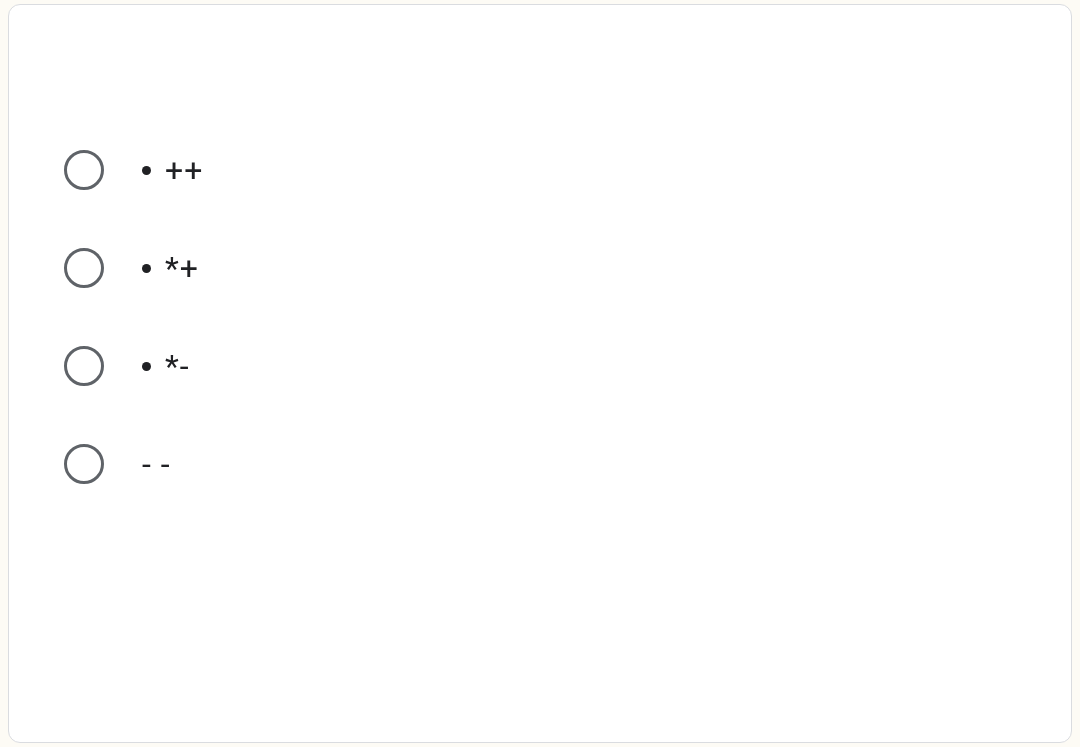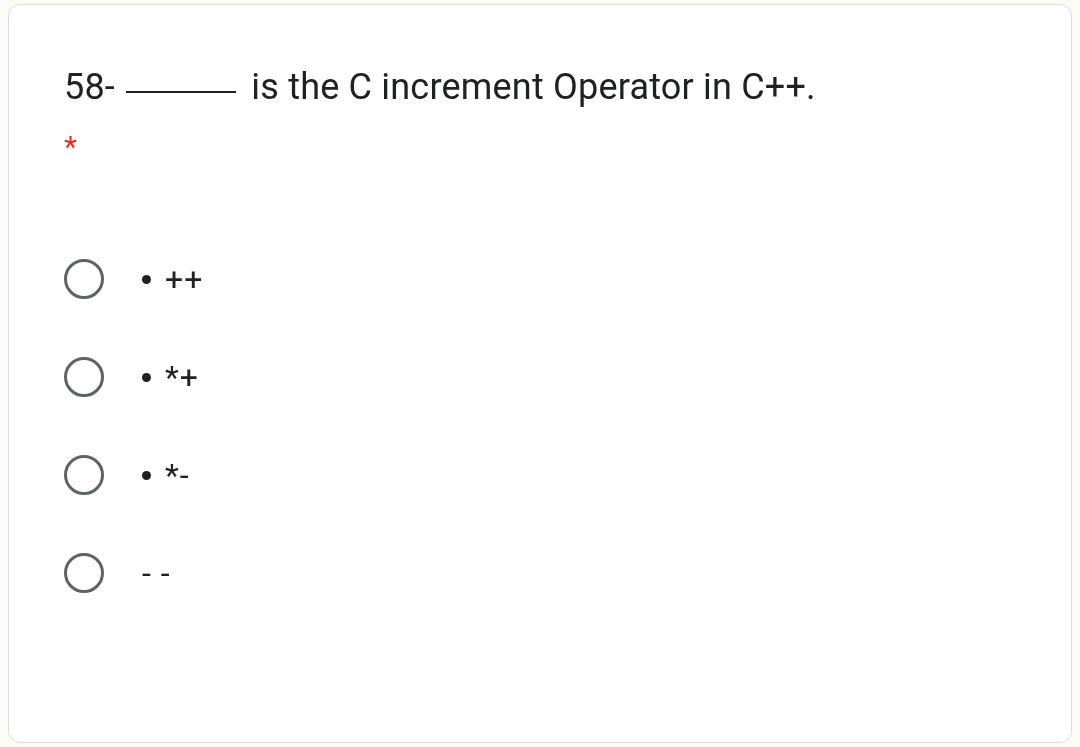--- a/index.html
+++ b/index.html
@@ -73,24 +73,20 @@
     .option-label {
       font-size: 32px;
       color: #202124;
       letter-spacing: 1px;
     }
   </style>
 </head>
 <body>
 
 <div class="card">
-  <div class="question-text">
-    <span>58- </span><span class="blank"></span><span> is the C increment Operator in C++.</span>
-    <span class="required">*</span>
-  </div>
 
   <div class="options">
     <div class="option-row">
       <div class="radio-circle"></div>
       <div class="bullet"></div>
       <div class="option-label">++</div>
     </div>
     <div class="option-row">
       <div class="radio-circle"></div>
       <div class="bullet"></div>

